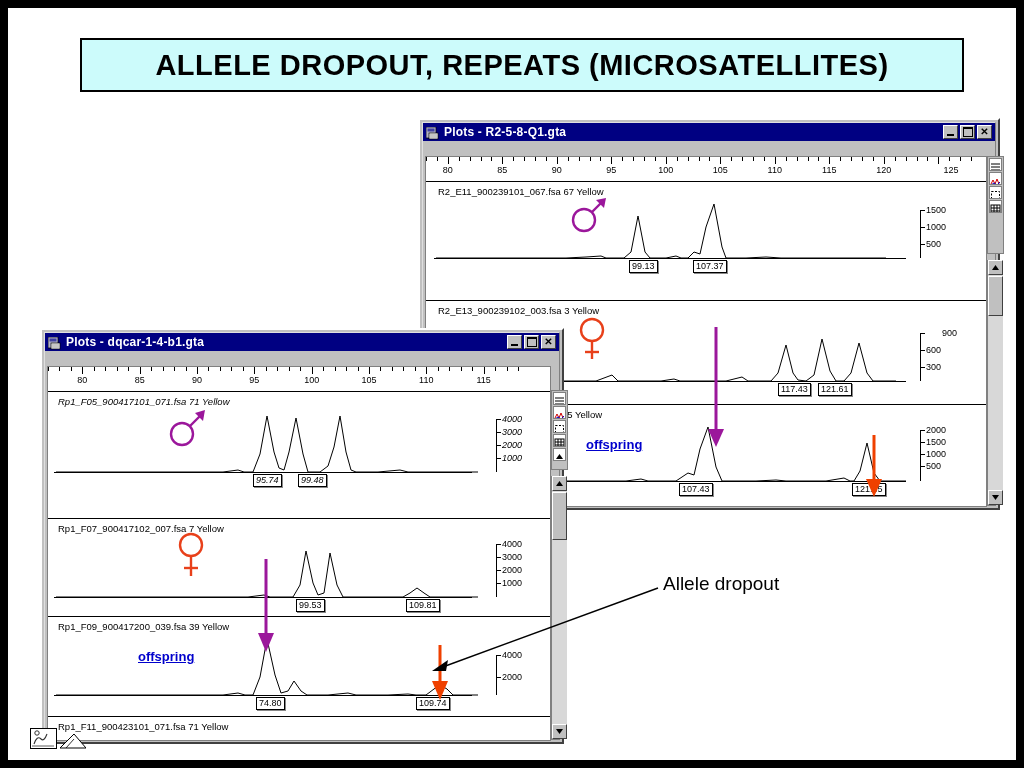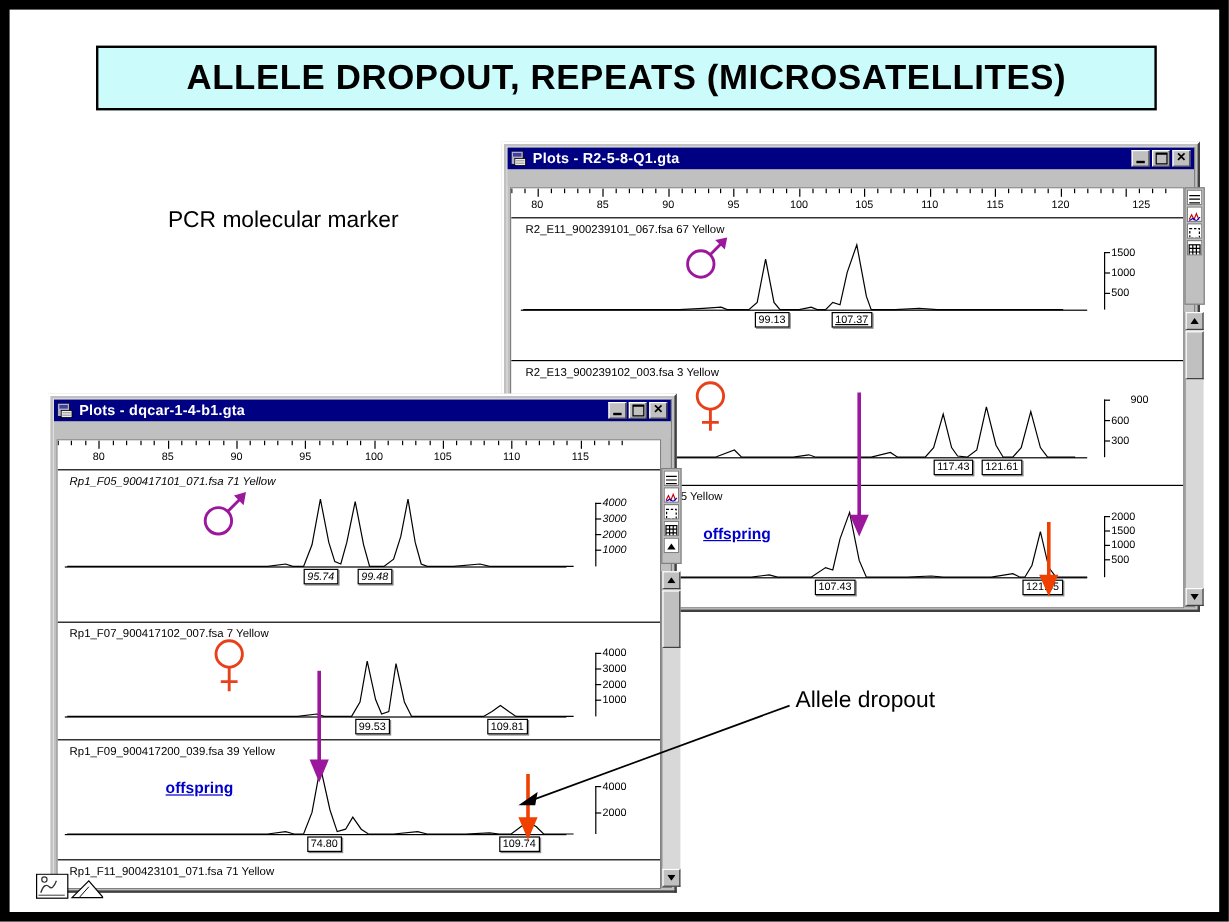--- a/index.html
+++ b/index.html
@@ -106,21 +106,20 @@
 </head>
 <body>
 
 <div class="slide">
 
   <div class="title-box">
     <div class="title-text">ALLELE  DROPOUT,  REPEATS  (MICROSATELLITES)</div>
   </div>
 
   <div class="caption">
-    <div>PCR molecular marker</div>
   </div>
 
   <div class="win" id="winBack" style="left:410px;top:110px;width:582px;height:392px;">
     <div class="win-inner"></div>
 
     <div class="titlebar">
       <div class="tb-icon">
         <svg width="14" height="13" viewBox="0 0 14 13">
           <rect x="0" y="0" width="10" height="11" fill="#b0b0c8" stroke="#000" stroke-width="0.7"></rect>
           <rect x="1.5" y="1.5" width="7" height="3" fill="#4040a0"></rect>
@@ -211,21 +210,21 @@
           <div class="lbl" style="left: 525px;">125</div>
         </div>
 
       <div class="panel" style="top:25px;height:93px;">
         <div class="smplabel" style="left:12px;top:4px;">R2_E11_900239101_067.fsa  67  Yellow</div>
         <div class="baseline" style="left:8px;right:80px;top:76px;"></div>
         <svg class="overlay" width="560" height="93">
           <polyline fill="none" stroke="#000" stroke-width="1" points="10,76 140,76 160,75 175,74 180,76 198,76 205,70 212,34 219,70 224,76 240,76 250,74 255,76 262,76 268,70 274,72 280,45 288,22 296,65 300,76 320,76 340,75 355,76 460,76"></polyline>
         </svg>
         <div class="callbox" style="left:203px;top:78px;">99.13</div>
-        <div class="callbox" style="left:267px;top:78px;text-decoration:underline;">107.37</div>
+        <div class="callbox" style="left:267px;top:78px;">107.37</div>
 
         <svg class="sexsym" style="left:142px;top:12px;" width="42" height="40">
           <circle cx="16" cy="26" r="11" fill="none" stroke="#9b179b" stroke-width="2.4"></circle>
           <line x1="24" y1="18" x2="36" y2="6" stroke="#9b179b" stroke-width="2.4"></line>
           <polygon points="38,4 28,6 36,14" fill="#9b179b"></polygon>
         </svg>
 
         <div class="yaxis" style="left:494px;top:28px;height:48px;">
           <div class="ybar"></div>
           <div class="yt" style="top:0px;"></div>

